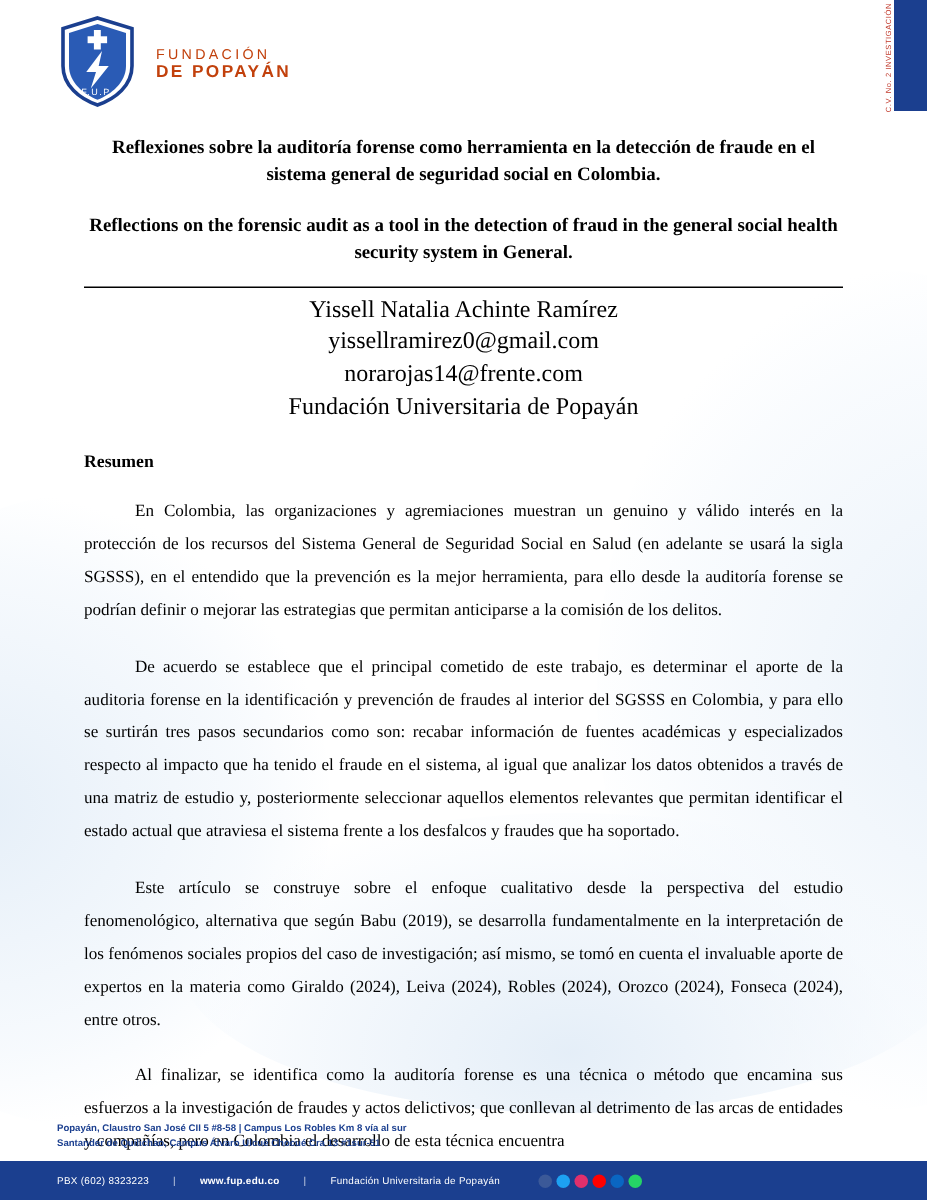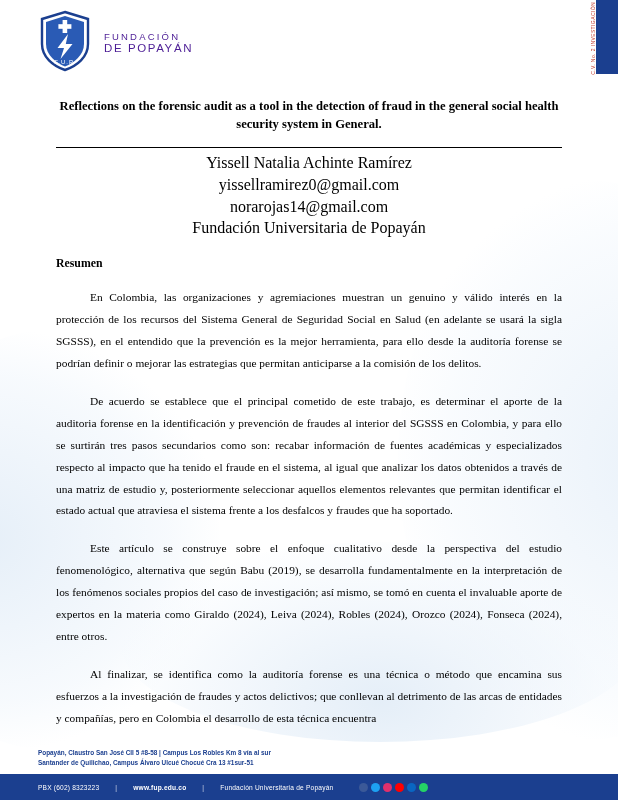--- a/index.html
+++ b/index.html
@@ -87,37 +87,37 @@
     position: relative;
     flex: 0 0 auto;
   }
   .crest svg { display: block; }
   .brand-block {
     display: flex;
     flex-direction: column;
     justify-content: center;
     line-height: 1.06;
     font-family: "Liberation Sans", sans-serif;
-    color: #4c1d95;
+    color: #c2410c;
     padding-top: 4px;
   }
   .brand-l1 {
     font-size: 9.5px;
     letter-spacing: 2.2px;
     font-weight: 400;
   }
   .brand-l2 {
     font-size: 15.5px;
     letter-spacing: 0.6px;
     font-weight: 700;
   }
   .brand-l3 {
     font-size: 11.5px;
     letter-spacing: 1.6px;
-    font-weight: 400;
+    font-weight: 700;
     text-align: center;
   }
 
   
   .doc {
     position: relative;
     z-index: 2;
     padding: 10px 56px 0 56px;
   }
   .title-es, .title-en {
@@ -229,28 +229,29 @@
       <text x="27" y="53.5" font-family="Liberation Sans, sans-serif" font-size="6" fill="#ffffff" text-anchor="middle" letter-spacing="1">F.U.P.</text>
     </svg>
   </div>
   <div class="brand-block">
     <div class="brand-l1">FUNDACIÓN</div>
     <div class="brand-l3">DE POPAYÁN</div>
   </div>
 </div>
 
 <div class="doc">
+  <p class="title-es">Reflexiones sobre la auditoría forense como herramienta en la detección de fraude en el sistema general de seguridad social en Colombia.</p>
   <p class="title-en">Reflections on the forensic audit as a tool in the detection of fraud in the general social health security system in General.</p>
 
   <hr class="rule">
 
   <div class="authors">
     <div>Yissell Natalia Achinte Ramírez</div>
     <div>yissellramirez0@gmail.com</div>
-    <div>norarojas14@gmail.com</div>
+    <div>norarojas14@frente.com</div>
     <div>Fundación Universitaria de Popayán</div>
   </div>
 
   <div class="section-head">Resumen</div>
 
   <p class="body-par">En Colombia, las organizaciones y agremiaciones muestran un genuino y válido interés en la protección de los recursos del Sistema General de Seguridad Social en Salud (en adelante se usará la sigla SGSSS), en el entendido que la prevención es la mejor herramienta, para ello desde la auditoría forense se podrían definir o mejorar las estrategias que permitan anticiparse a la comisión de los delitos.</p>
   <p class="body-par">De acuerdo se establece que el principal cometido de este trabajo, es determinar el aporte de la auditoria forense en la identificación y prevención de fraudes al interior del SGSSS en Colombia, y para ello se surtirán tres pasos secundarios como son: recabar información de fuentes académicas y especializados respecto al impacto que ha tenido el fraude en el sistema, al igual que analizar los datos obtenidos a través de una matriz de estudio y, posteriormente seleccionar aquellos elementos relevantes que permitan identificar el estado actual que atraviesa el sistema frente a los desfalcos y fraudes que ha soportado.</p>
   <p class="body-par">Este artículo se construye sobre el enfoque cualitativo desde la perspectiva del estudio fenomenológico, alternativa que según Babu (2019), se desarrolla fundamentalmente en la interpretación de los fenómenos sociales propios del caso de investigación; así mismo, se tomó en cuenta el invaluable aporte de expertos en la materia como Giraldo (2024), Leiva (2024), Robles (2024), Orozco (2024), Fonseca (2024), entre otros.</p>
   <p class="body-par">Al finalizar, se identifica como la auditoría forense es una técnica o método que encamina sus esfuerzos a la investigación de fraudes y actos delictivos; que conllevan al detrimento de las arcas de entidades y compañías, pero en Colombia el desarrollo de esta técnica encuentra</p>
 </div>

